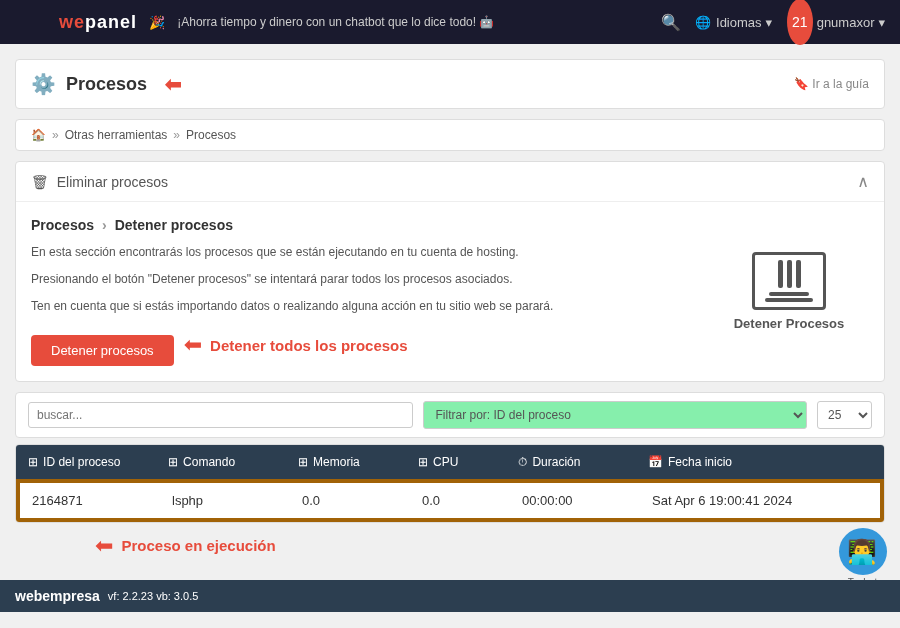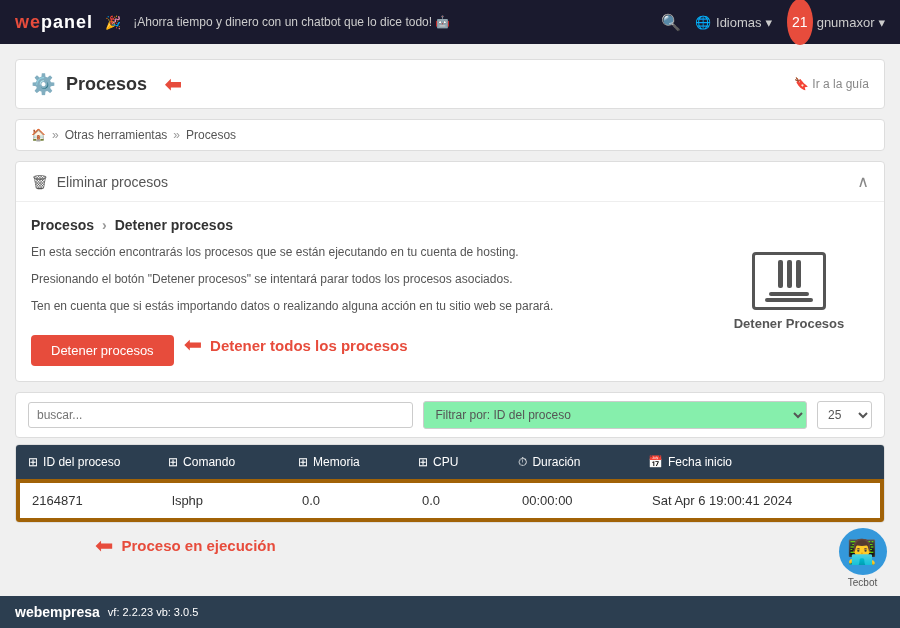--- a/index.html
+++ b/index.html
@@ -164,21 +164,21 @@
     
     .footer {
       background: #2c3e50;
       color: white;
       display: flex;
       align-items: center;
       justify-content: space-between;
       padding: 8px 15px;
       font-size: 11px;
       position: fixed;
-      bottom: 0;
+      bottom: 16px;
       width: 900px;
     }
     .footer-brand { display: flex; align-items: center; gap: 8px; }
     .footer-links { display: flex; gap: 15px; }
     .footer-links a { color: #ccc; text-decoration: none; font-size: 12px; cursor: pointer; }
 
     
     .chat-bubble {
       position: fixed;
       bottom: 40px;
@@ -201,21 +201,21 @@
     }
     .chat-label { font-size: 10px; color: #555; margin-top: 2px; }
 
     .collapse-btn { background: none; border: none; cursor: pointer; font-size: 16px; color: #888; }
   </style>
 </head>
 <body>
 
 <div class="header">
   <div class="header-left">
-    <div class="logo"><span style="color:#e74c3c;">we</span><span style="color:white;">panel</span></div>
+    <div class="logo"><span style="color:#e74c3c;margin-left:44px;">we</span><span style="color:white;">panel</span></div>
     <div style="font-size:13px;color:#e74c3c;">🎉</div>
     <div class="header-promo">¡Ahorra tiempo y dinero con un chatbot que lo dice todo! 🤖</div>
   </div>
   <div class="header-right">
     <span class="header-icon">🔍</span>
     <div class="header-lang">
       <span>🌐</span>
       <span>Idiomas</span>
       <span>▾</span>
     </div>

